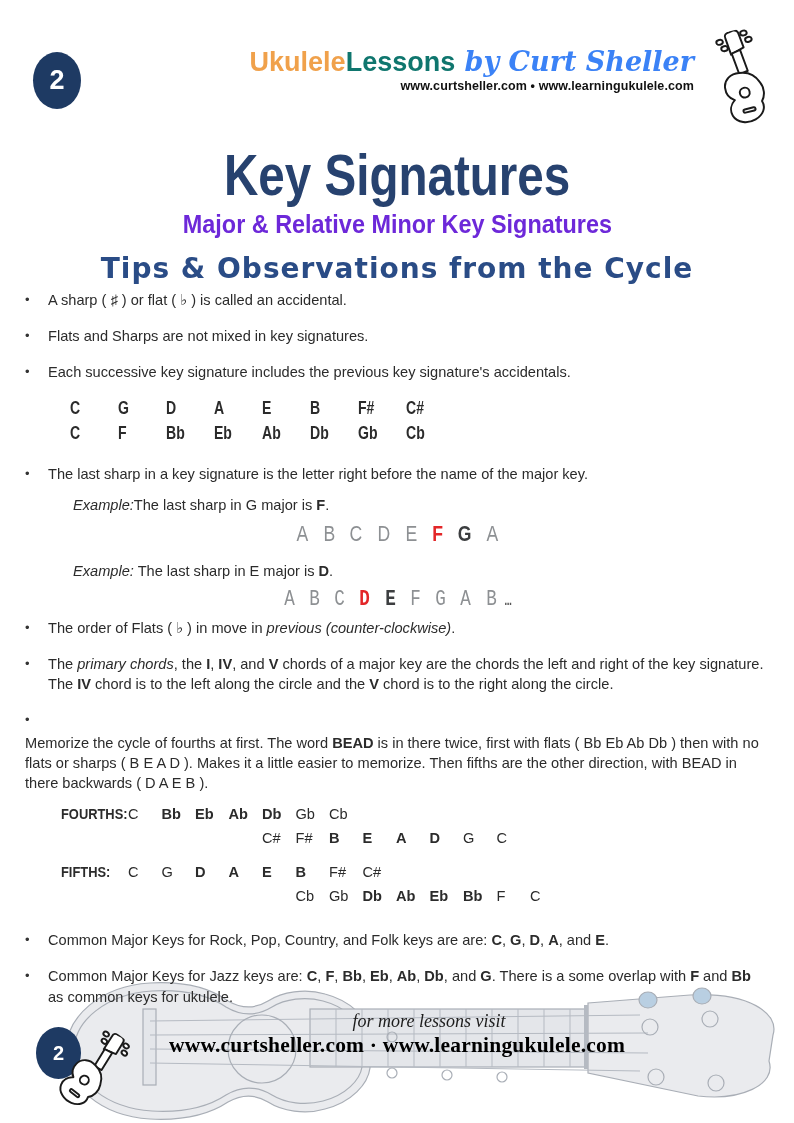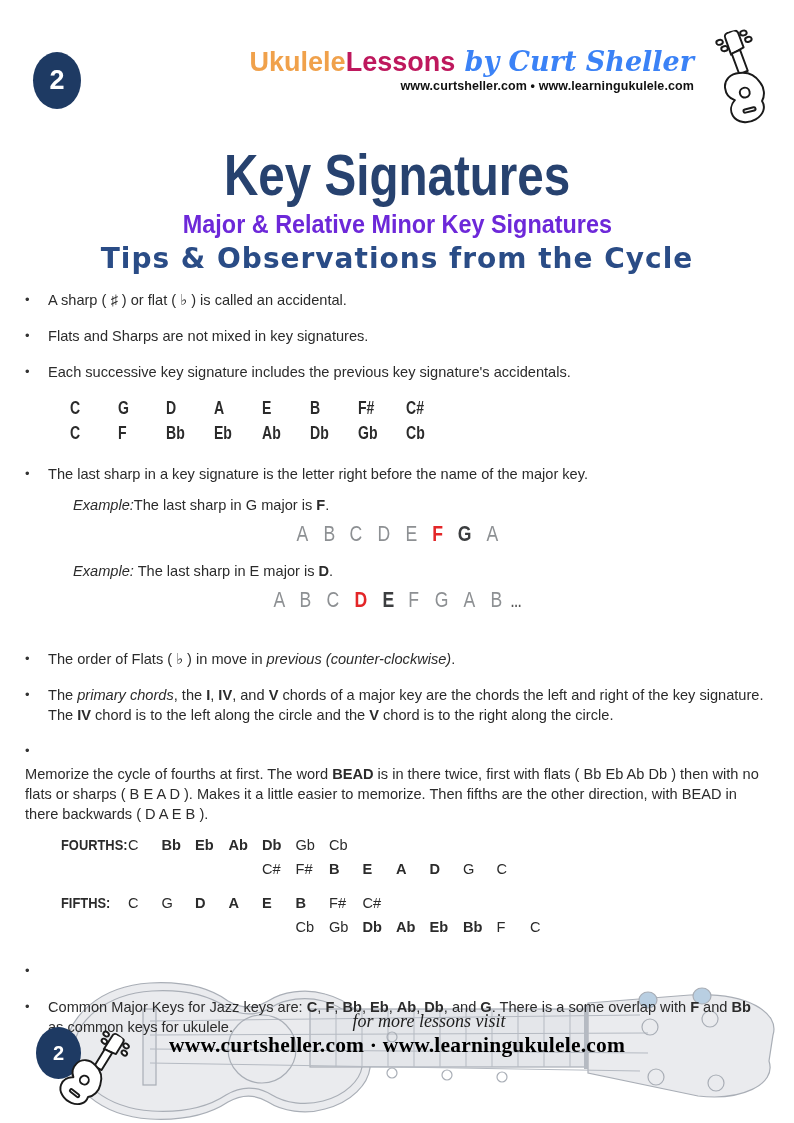--- a/index.html
+++ b/index.html
@@ -5,30 +5,30 @@
   html,body{margin:0;padding:0;background:#f2f2f2;}
   .page{position:relative;width:794px;height:1123px;margin:0 auto;background:#fff;overflow:hidden;
         font-family:"Liberation Sans","DejaVu Sans",sans-serif;color:#2b2b2b;}
   
   .corner-badge{position:absolute;left:33px;top:52px;width:48px;height:57px;border-radius:50%;
         background:#1e3a63;color:#fff;display:flex;align-items:center;justify-content:center;
         font-size:27px;font-weight:bold;z-index:3;}
   .logo{position:absolute;top:48px;right:100px;text-align:right;z-index:2;white-space:nowrap;}
   .logo-line1{font-size:27px;font-weight:bold;line-height:1.05;}
   .brand-p1{color:#f0a14b;}
-  .brand-p2{color:#be185d;}
+  .brand-p2{color:#0f766e;}
   .brand-p3{color:#3b82f6;font-family:"DejaVu Serif","Liberation Serif",serif;font-style:italic;font-weight:600;}
   .logo-urls{font-size:12.5px;font-weight:bold;color:#111;margin-top:3px;letter-spacing:.1px;}
   .uke-icon-top{position:absolute;top:30px;right:14px;width:78px;height:95px;z-index:1;transform:rotate(-14deg);}
   
   .title-main{position:absolute;top:146px;left:0;width:100%;text-align:center;color:#27426f;
         font-size:58px;font-weight:bold;line-height:1;z-index:2;}
   .title-sub{position:absolute;top:211px;left:0;width:100%;text-align:center;color:#6d28d9;
         font-size:26px;font-weight:bold;line-height:1;z-index:2;}
-  .title-hand{position:absolute;top:242px;left:0;width:100%;text-align:center;color:#2a4c86;
+  .title-hand{position:absolute;top:252px;left:0;width:100%;text-align:center;color:#2a4c86;
         font-size:28px;font-weight:bold;letter-spacing:1px;line-height:1.2;z-index:2;
         font-family:"DejaVu Sans",sans-serif;}
   .squish{display:inline-block;transform:scaleX(.82);transform-origin:50% 50%;white-space:nowrap;}
   .squish2{display:inline-block;transform:scaleX(.9);transform-origin:50% 50%;white-space:nowrap;}
   
   .content{position:absolute;top:290px;left:25px;width:745px;z-index:2;}
   .bullet{display:flex;margin-bottom:16px;}
   .bullet .dot{width:23px;flex:0 0 23px;color:#333;font-size:13px;line-height:1.5;}
   .bullet .dot::before{content:"•";}
   .seg{font-size:14.6px;line-height:1.38;}
@@ -121,21 +121,21 @@
 
     <div class="bullet" style="margin-bottom:12px;">
       <span class="dot"></span>
       <span class="seg"><span>The last sharp in a key signature is the letter right before the name of the major key.</span></span>
     </div>
 
     <div class="example"><span class="i">Example:</span><span>The last sharp in G major is </span><span class="b">F</span><span>.</span></div>
     <div class="letters"><span class="gray">A</span><span class="gray">B</span><span class="gray">C</span><span class="gray">D</span><span class="gray">E</span><span class="red">F</span><span class="dk">G</span><span class="gray">A</span></div>
 
     <div class="example"><span class="i">Example:</span><span> The last sharp in E major is </span><span class="b">D</span><span>.</span></div>
-    <div class="letters" style="margin-bottom:36px;"><span class="gray">A</span><span class="gray">B</span><span class="gray">C</span><span class="red">D</span><span class="dk">E</span><span class="gray">F</span><span class="gray">G</span><span class="gray">A</span><span class="gray">B</span><span class="dots">…</span></div>
+    <div class="letters" style="margin-bottom:6px;font-family:Liberation Mono, monospace;"><span class="gray">A</span><span class="gray">B</span><span class="gray">C</span><span class="red">D</span><span class="dk">E</span><span class="gray">F</span><span class="gray">G</span><span class="gray">A</span><span class="gray">B</span><span class="dots">…</span></div>
 
     <div class="bullet">
       <span class="dot"></span>
       <span class="seg"><span>The order of Flats ( ♭ ) in move in </span><span class="i">previous (counter-clockwise)</span><span>.</span></span>
     </div>
     <div class="bullet">
       <span class="dot"></span>
       <span class="seg"><span>The </span><span class="i">primary chords</span><span>, the </span><span class="b">I</span><span>, </span><span class="b">IV</span><span>, and </span><span class="b">V</span><span> chords of a major key are the chords the left and right of the key signature. The </span><span class="b">IV</span><span> chord is to the left along the circle and the </span><span class="b">V</span><span> chord is to the right along the circle.</span></span>
     </div>
     <div class="bullet" style="margin-bottom:13px;flex-direction:column;">
@@ -158,20 +158,21 @@
         <span class="crow"><span>C</span><span>G</span><span class="b">D</span><span class="b">A</span><span class="b">E</span><span class="b">B</span><span>F#</span><span>C#</span><span></span><span></span><span></span><span></span><span></span></span>
       </div>
       <div class="cycle-row">
         <span class="cycle-label"></span>
         <span class="crow"><span></span><span></span><span></span><span></span><span></span><span>Cb</span><span>Gb</span><span class="b">Db</span><span class="b">Ab</span><span class="b">Eb</span><span class="b">Bb</span><span>F</span><span>C</span></span>
       </div>
     </div>
 
     <div class="bullet">
       <span class="dot"></span>
+      <span class="seg"><span>Common Major Keys for Rock, Pop, Country, and Folk keys are are: </span><span class="b">C</span><span>, </span><span class="b">G</span><span>, </span><span class="b">D</span><span>, </span><span class="b">A</span><span>, and </span><span class="b">E</span><span>.</span></span>
     </div>
     <div class="bullet">
       <span class="dot"></span>
       <span class="seg"><span>Common Major Keys for Jazz keys are: </span><span class="b">C</span><span>, </span><span class="b">F</span><span>, </span><span class="b">Bb</span><span>, </span><span class="b">Eb</span><span>, </span><span class="b">Ab</span><span>, </span><span class="b">Db</span><span>, and </span><span class="b">G</span><span>. There is a some overlap with </span><span class="b">F</span><span> and </span><span class="b">Bb</span><span> as common keys for ukulele.</span></span>
     </div>
   </div>
 
   <svg class="uke-art" viewBox="0 0 794 150">
     <g fill="#eaebee" stroke="#a9aeb6" stroke-width="1.2">
       <path d="M370,62 C368,46 352,28 325,21 C305,15 282,19 268,28 C255,36 242,36 228,28 C213,17 188,8 150,10 C100,13 66,44 66,78 C66,112 100,143 150,146 C188,148 213,139 228,129 C242,121 255,121 268,129 C282,138 305,142 325,136 C352,129 368,111 370,95 Z"></path>

